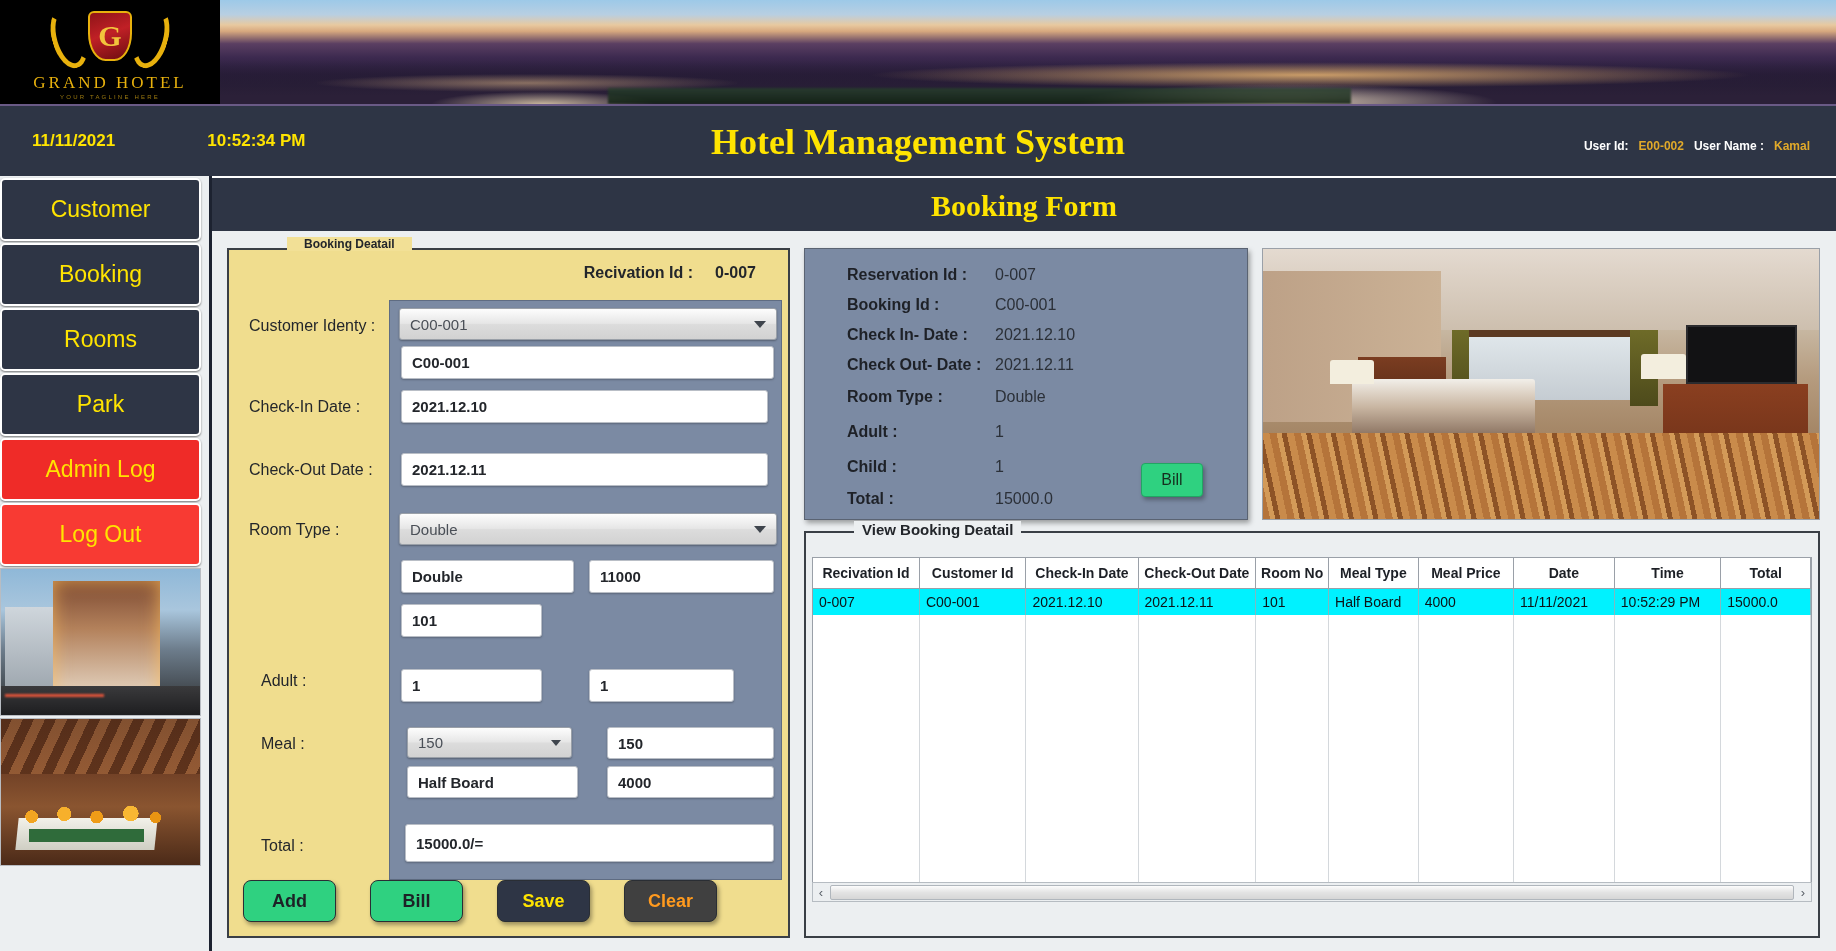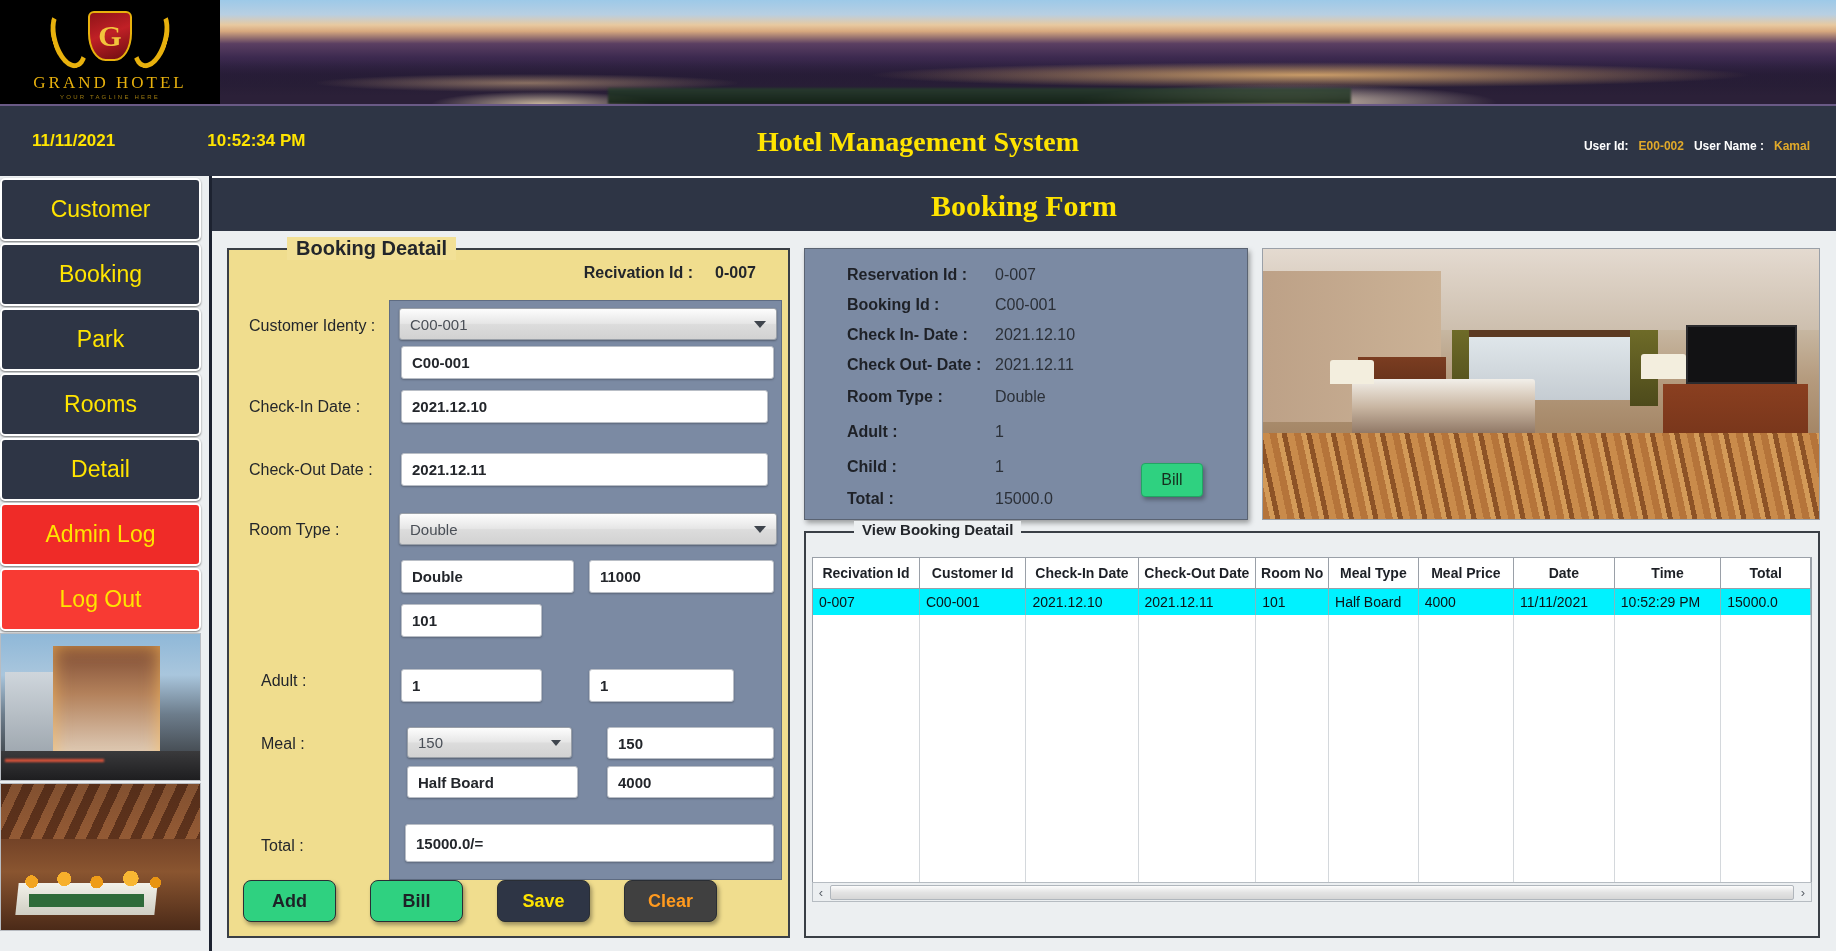--- a/index.html
+++ b/index.html
@@ -102,21 +102,21 @@
   }
   .hb-date, .hb-time {
     color: #ffe400; font-size: 17px; font-weight: bold;
   }
   .hb-date { margin-left: 32px; }
   .hb-time { margin-left: 92px; }
   .hb-title {
     position: absolute; left: 0; top: 0; width: 1836px;
     text-align: center; line-height: 72px;
     font-family: "Liberation Serif", serif;
-    font-size: 28px; font-weight: bold; color: #ffe400;
+    font-size: 36px; font-weight: bold; color: #ffe400;
     pointer-events: none;
   }
   .hb-user {
     position: absolute; right: 26px; top: 4px; height: 72px;
     display: flex; align-items: center; gap: 10px;
     font-size: 12px; font-weight: bold;
   }
   .hb-user .lbl { color: #ffffff; }
   .hb-user .val { color: #e0a92a; }
 
@@ -216,22 +216,22 @@
 
   
   .booking-group {
     position: absolute; left: 15px; top: 17px;
     width: 563px; height: 690px;
     background: #f0dd8e;
     border: 2px solid #3a3f46;
   }
   .group-legend {
     position: absolute; top: -13px; left: 58px;
-    background: #f2e096; padding: 0 9px;
-    font-size: 20px; font-weight: bold; color: #23262b;
+    background: #f2e096; padding: 0 17px;
+    font-size: 12px; font-weight: bold; color: #23262b;
   }
   .res-id-row {
     position: absolute; right: 32px; top: 14px;
     font-size: 16px; font-weight: bold; color: #23262b;
     display: flex; gap: 22px;
   }
   .inner-panel {
     position: absolute; left: 160px; top: 50px;
     width: 393px; height: 580px;
     background: #7b8aa3;
@@ -468,27 +468,24 @@
   </div>
 
   <div class="sidebar">
     <div class="nav-btn">
       <span>Customer</span>
     </div>
     <div class="nav-btn">
       <span>Booking</span>
     </div>
     <div class="nav-btn">
+      <span>Rooms</span>
+    </div>
+    <div class="nav-btn">
       <span>Park</span>
-    </div>
-    <div class="nav-btn">
-      <span>Rooms</span>
-    </div>
-    <div class="nav-btn">
-      <span>Detail</span>
     </div>
     <div class="nav-btn danger">
       <span>Admin Log</span>
     </div>
     <div class="nav-btn danger2">
       <span>Log Out</span>
     </div>
     <div class="side-photo photo-hotel">
       <div class="bldg2"></div>
       <div class="bldg"></div>

